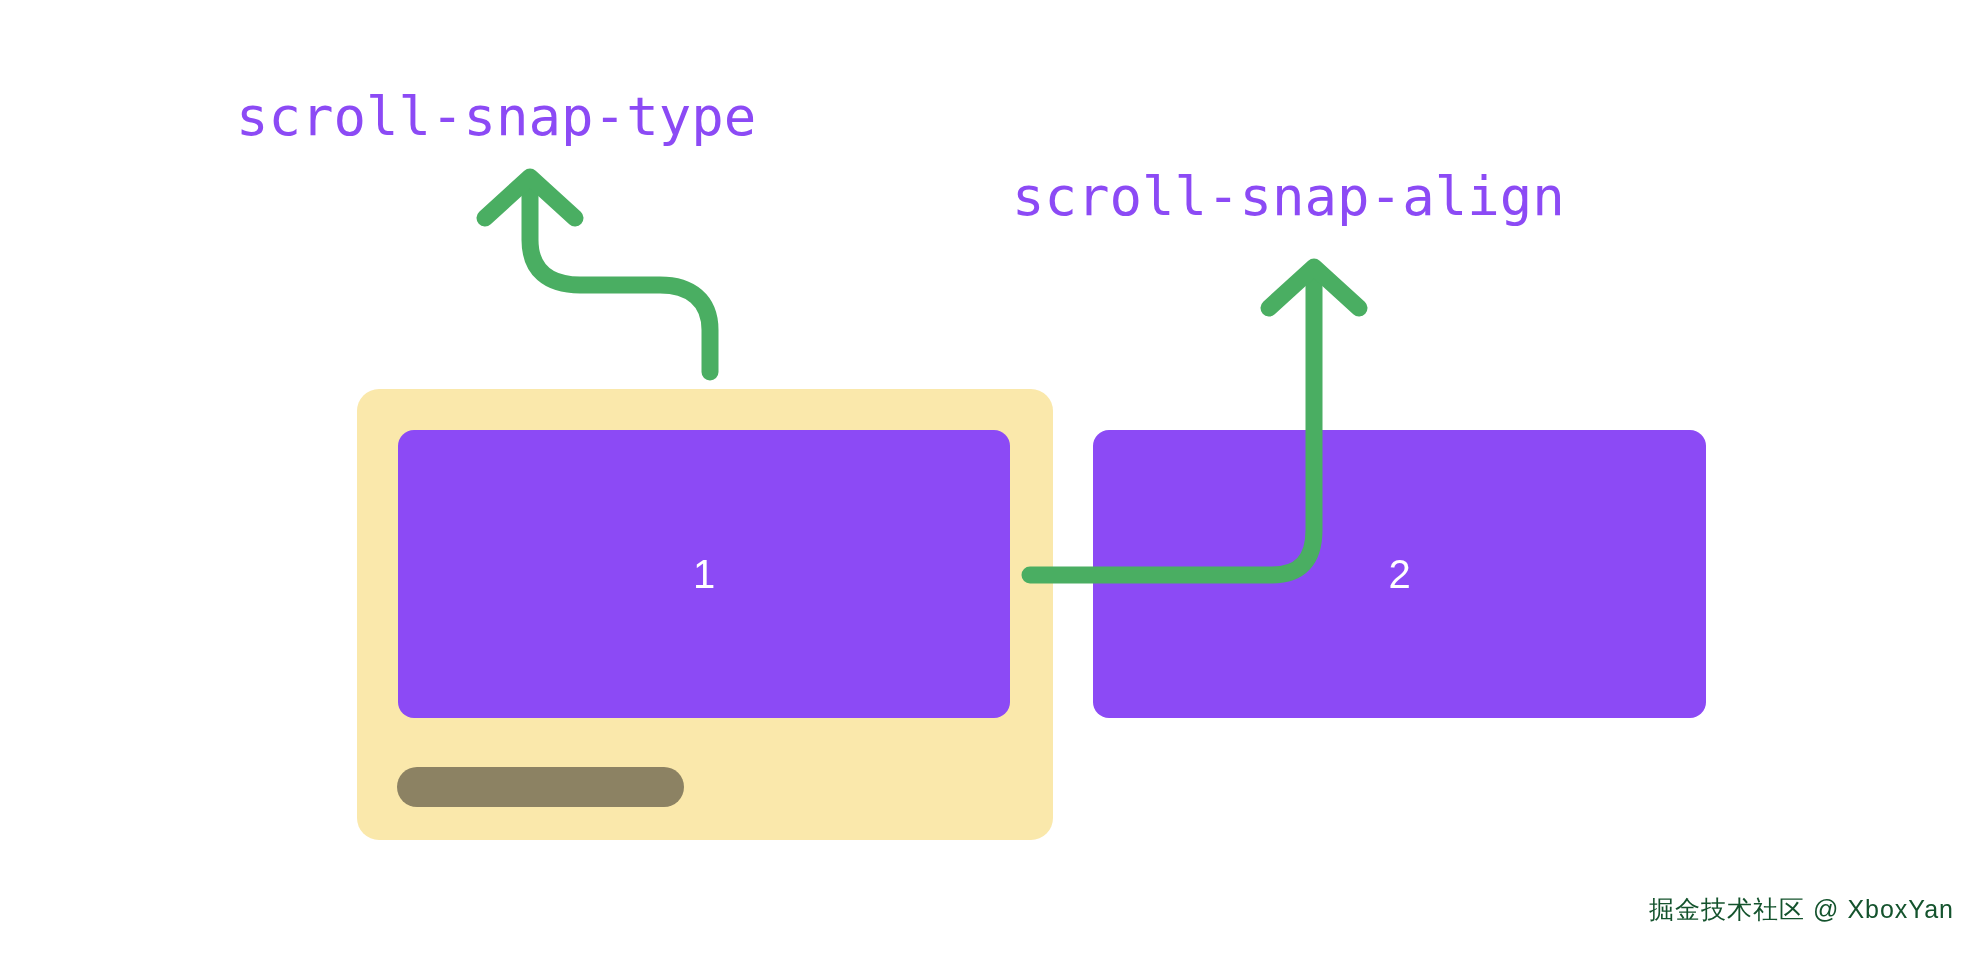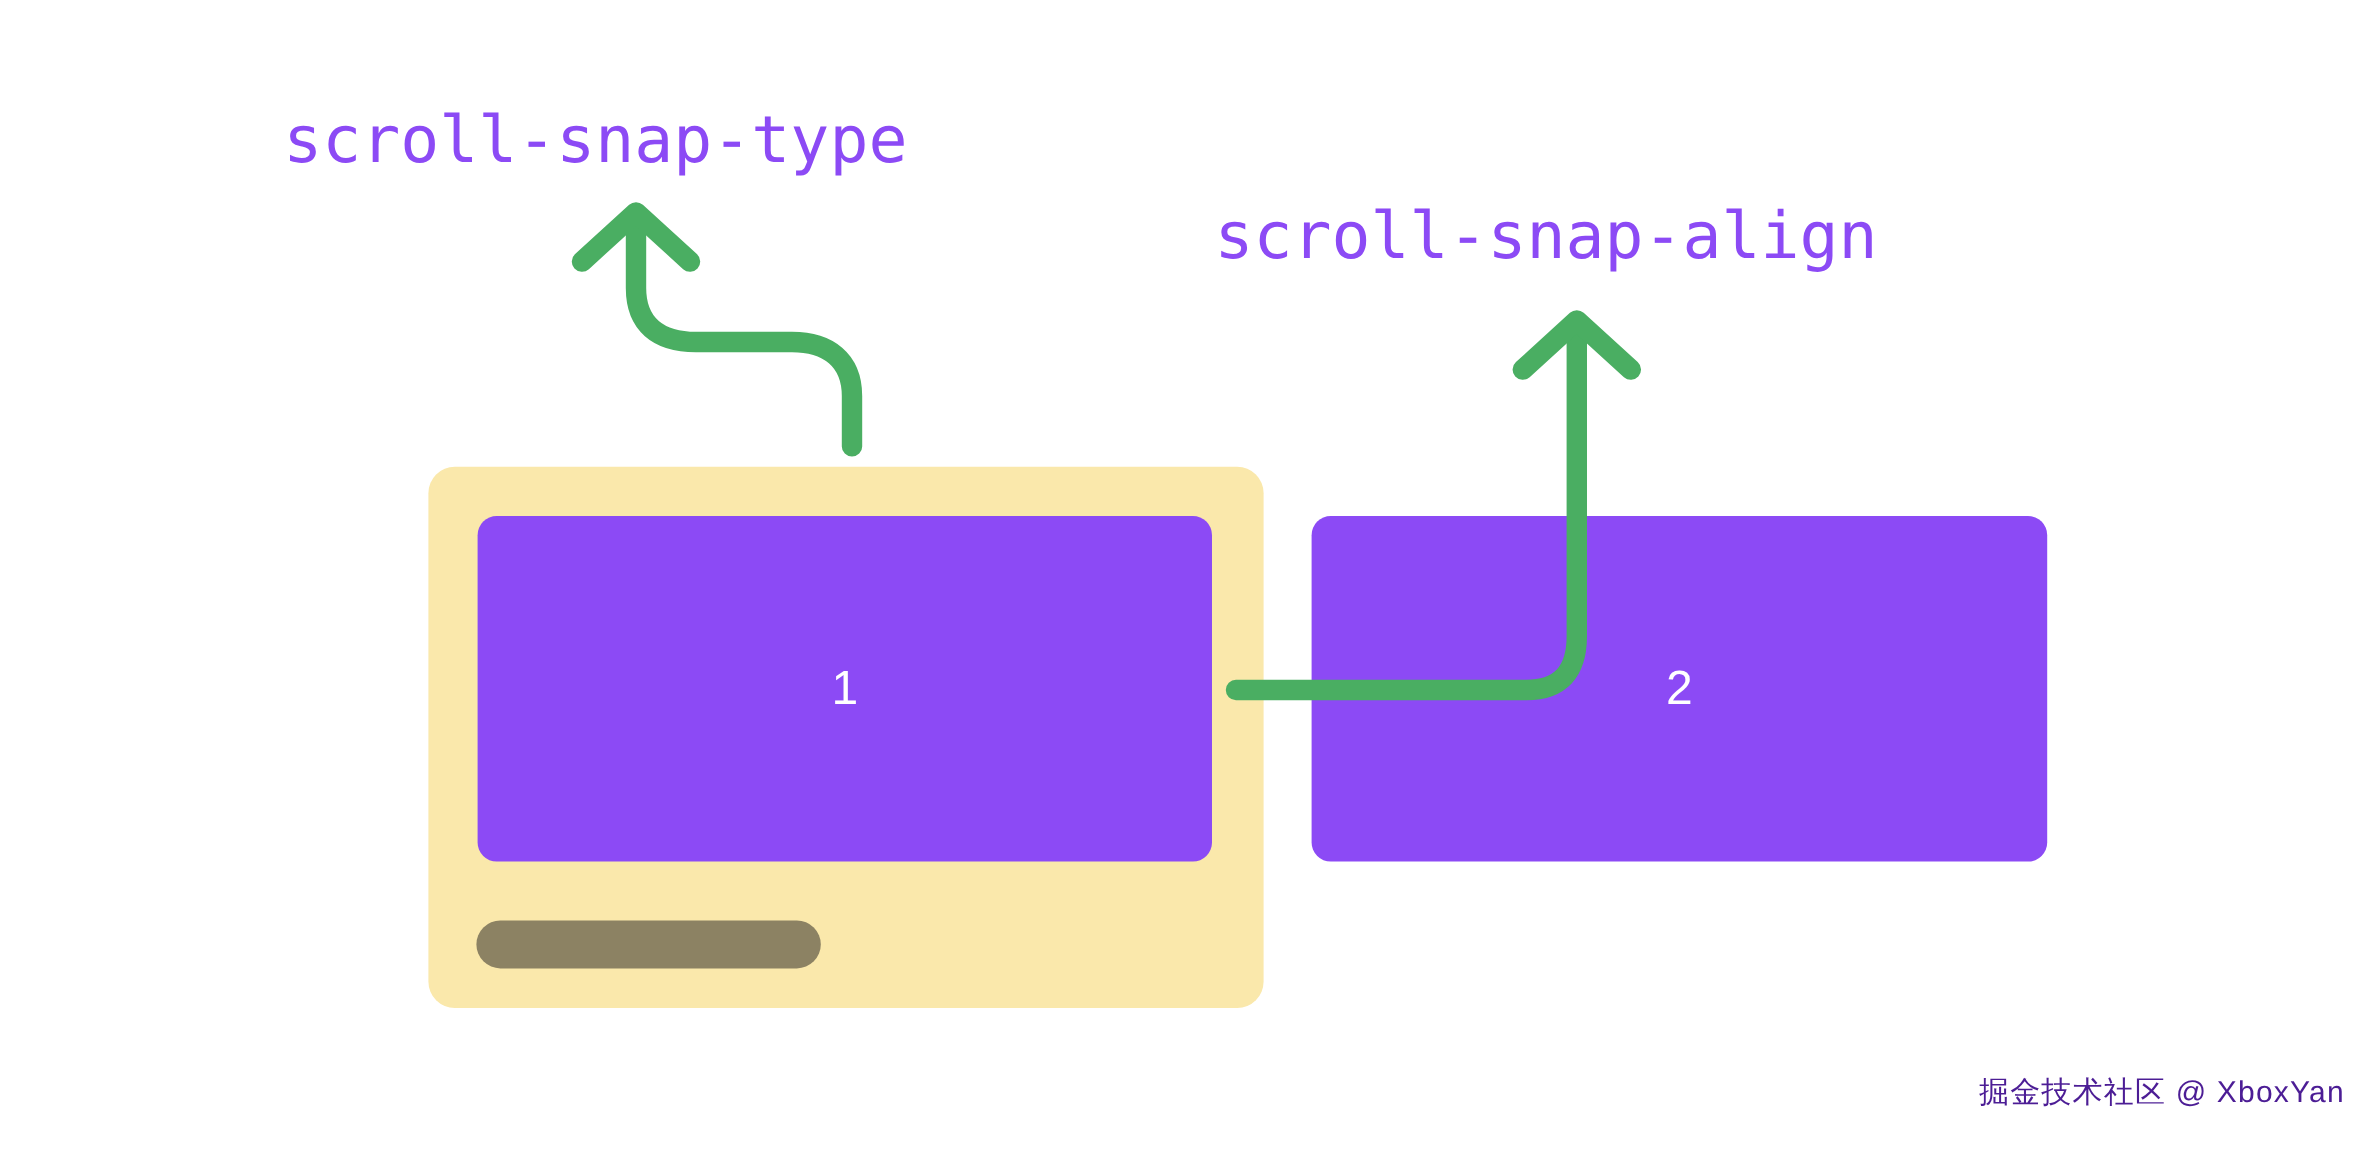--- a/index.html
+++ b/index.html
@@ -109,21 +109,21 @@
     pointer-events: none;
   }
 
   
   #watermark {
     position: absolute;
     right: 26px;
     bottom: 22px;
     font-family: "Liberation Sans", sans-serif;
     font-size: 25px;
-    color: #4c1d95;
+    color: #14532d;
     letter-spacing: 1px;
     white-space: nowrap;
   }
 </style>
 </head>
 <body>
 
 <div id="stage">
 
   <div class="prop-label" id="label-type">scroll-snap-type</div>

